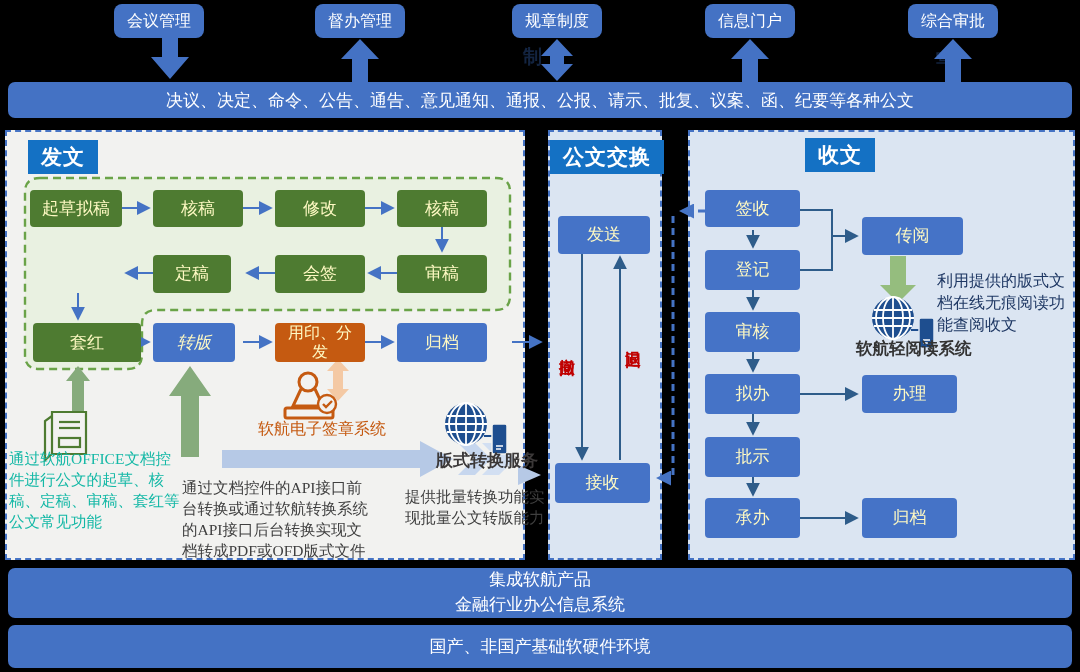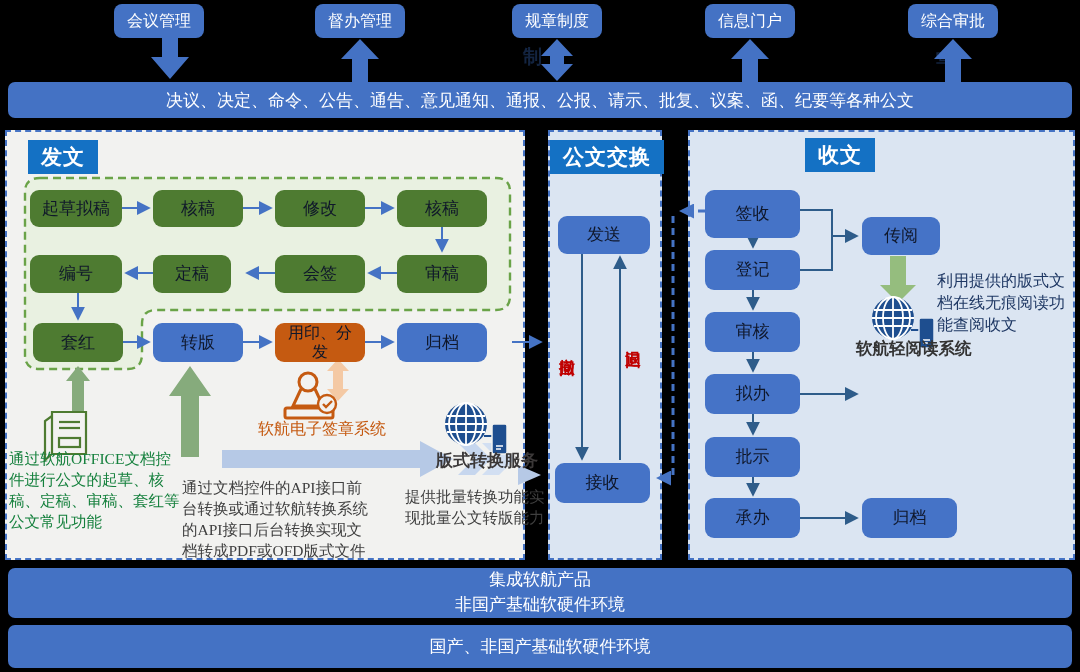--- a/index.html
+++ b/index.html
@@ -8,22 +8,22 @@
   .app{position:absolute;top:4px;width:90px;height:34px;background:#4472c4;border-radius:8px;
        color:#fff;font-size:16px;display:flex;align-items:center;justify-content:center;}
   .banner{position:absolute;left:8px;width:1064px;background:#4472c4;border-radius:7px;color:#fff;
           display:flex;align-items:center;justify-content:center;text-align:center;font-size:17px;}
   .panel{position:absolute;border:2px dashed #4573c4;box-sizing:border-box;}
   .p-left{left:5px;top:130px;width:520px;height:430px;background:#f2f2f0;}
   .p-mid{left:548px;top:130px;width:114px;height:430px;background:#dbe5f2;}
   .p-right{left:688px;top:130px;width:387px;height:430px;background:#dbe5f2;}
   .hdr{position:absolute;background:#1471c4;color:#fff;font-weight:bold;font-size:21px;
        padding:3px 13px;letter-spacing:1px;}
-  .box{position:absolute;display:flex;align-items:center;justify-content:center;color:#0f172a;
-       border-radius:9px;font-size:17px;text-align:center;line-height:1.15;}
+  .box{position:absolute;display:flex;align-items:center;justify-content:center;color:#fef9c3;
+       border-radius:4px;font-size:17px;text-align:center;line-height:1.15;}
   .g{background:#4e7b31;}
   .b{background:#4573c7;}
   .o{background:#c55a11;font-size:16px;padding:16px 12px;box-sizing:border-box;}
   .note{position:absolute;word-break:break-all;line-height:1.36;font-size:15.5px;font-family:Liberation Serif, serif;}
   .vlab{position:absolute;writing-mode:vertical-rl;color:#c00000;font-size:16px;
         letter-spacing:3px;font-weight:600;}
   .lbl{position:absolute;}
   .faint{position:absolute;color:#132441;font-size:19px;font-weight:bold;}
   svg.overlay{position:absolute;left:0;top:0;pointer-events:none;}
 </style>
@@ -31,21 +31,21 @@
 <body>
 
 <div class="stage">
 
   <div class="banner" style="top:82px;height:36px;">决议、决定、命令、公告、通告、意见通知、通报、公报、请示、批复、议案、函、纪要等各种公文</div>
   <div class="panel p-left"></div>
   <div class="panel p-mid"></div>
   <div class="panel p-right"></div>
   <div class="banner" style="top:568px;height:50px;flex-direction:column;line-height:1.45;">
     <span>集成软航产品</span>
-    <span>非国产基础软硬件环境</span>
+    <span>金融行业办公信息系统</span>
   </div>
   <div class="banner" style="top:625px;height:43px;">国产、非国产基础软硬件环境</div>
 
   <span class="faint" style="left:523px;top:44px;">制</span>
   <span class="faint" style="left:936px;top:50px;font-size:16px;">写</span>
 
   <svg class="overlay" width="1080" height="672" viewBox="0 0 1080 672">
     <defs>
       <marker id="mB" viewBox="0 0 10 10" refX="8" refY="5" markerWidth="7" markerHeight="7" orient="auto">
         <path d="M0,0 L10,5 L0,10 Z" fill="#4573c4"></path>
@@ -177,45 +177,45 @@
 
   <div class="hdr" style="left:28px;top:140px;">发文</div>
   <div class="hdr" style="left:550px;top:140px;">公文交换</div>
   <div class="hdr" style="left:805px;top:138px;">收文</div>
 
   <div class="box g" style="left:30px;top:190px;width:92px;height:37px;">起草拟稿</div>
   <div class="box g" style="left:153px;top:190px;width:90px;height:37px;">核稿</div>
   <div class="box g" style="left:275px;top:190px;width:90px;height:37px;">修改</div>
   <div class="box g" style="left:397px;top:190px;width:90px;height:37px;">核稿</div>
 
-  <div class="box g" style="left:30px;top:255px;width:92px;height:38px;">编号</div>
   <div class="box g" style="left:153px;top:255px;width:78px;height:38px;">定稿</div>
   <div class="box g" style="left:275px;top:255px;width:90px;height:38px;">会签</div>
   <div class="box g" style="left:397px;top:255px;width:90px;height:38px;">审稿</div>
 
-  <div class="box g" style="left:33px;top:323px;width:90px;height:39px;">套红</div>
-  <div class="box b" style="left:153px;top:323px;width:90px;height:39px;">转版</div>
+  <div class="box g" style="left:33px;top:323px;width:108px;height:39px;">套红</div>
+  <div class="box b" style="left:153px;top:323px;width:82px;height:39px;font-style:italic;">转版</div>
   <div class="box o" style="left:275px;top:323px;width:90px;height:39px;">用印、分发</div>
   <div class="box b" style="left:397px;top:323px;width:90px;height:39px;">归档</div>
 
   <div class="lbl" style="left:258px;top:419px;color:#c55a11;font-size:16px;">软航电子签章系统</div>
-  <div class="note" style="left:9px;top:448px;width:172px;color:#15803d;">通过软航OFFICE文档控件进行公文的起草、核稿、定稿、审稿、套红等公文常见功能</div>
+  <div class="note" style="left:9px;top:448px;width:172px;color:#14b8a6;">通过软航OFFICE文档控件进行公文的起草、核稿、定稿、审稿、套红等公文常见功能</div>
   <div class="note" style="left:182px;top:477px;width:186px;color:#3f3f3f;">通过文档控件的API接口前台转换或通过软航转换系统的API接口后台转换实现文档转成PDF或OFD版式文件</div>
   <div class="lbl" style="left:436px;top:449px;color:#3b3838;font-size:17px;font-weight:bold;">版式转换服务</div>
   <div class="note" style="left:405px;top:486px;width:146px;color:#3f3f3f;">提供批量转换功能实现批量公文转版能力</div>
 
   <div class="box b" style="left:558px;top:216px;width:92px;height:38px;">发送</div>
   <div class="box b" style="left:555px;top:463px;width:95px;height:40px;">接收</div>
   <div class="vlab" style="left:556px;top:346px;">撤回</div>
   <div class="vlab" style="left:622px;top:338px;">退回</div>
 
-  <div class="box b" style="left:705px;top:190px;width:95px;height:48px;">签收</div>
+  <div class="box b" style="left:705px;top:190px;width:95px;height:37px;">签收</div>
   <div class="box b" style="left:705px;top:250px;width:95px;height:40px;">登记</div>
   <div class="box b" style="left:705px;top:312px;width:95px;height:40px;">审核</div>
   <div class="box b" style="left:705px;top:374px;width:95px;height:40px;">拟办</div>
   <div class="box b" style="left:705px;top:437px;width:95px;height:40px;">批示</div>
   <div class="box b" style="left:705px;top:498px;width:95px;height:40px;">承办</div>
-  <div class="box b" style="left:862px;top:217px;width:78px;height:38px;">传阅</div>
+  <div class="box b" style="left:862px;top:217px;width:101px;height:38px;">传阅</div>
+  <div class="box b" style="left:862px;top:375px;width:95px;height:38px;">办理</div>
   <div class="box b" style="left:862px;top:498px;width:95px;height:40px;">归档</div>
   <div class="note" style="left:937px;top:270px;width:138px;color:#1f3864;font-size:16px;">利用提供的版式文档在线无痕阅读功能查阅收文</div>
   <div class="lbl" style="left:856px;top:338px;color:#333;font-size:16.5px;font-weight:600;">软航轻阅读系统</div>
 
 </div>
 
 </body></html>

